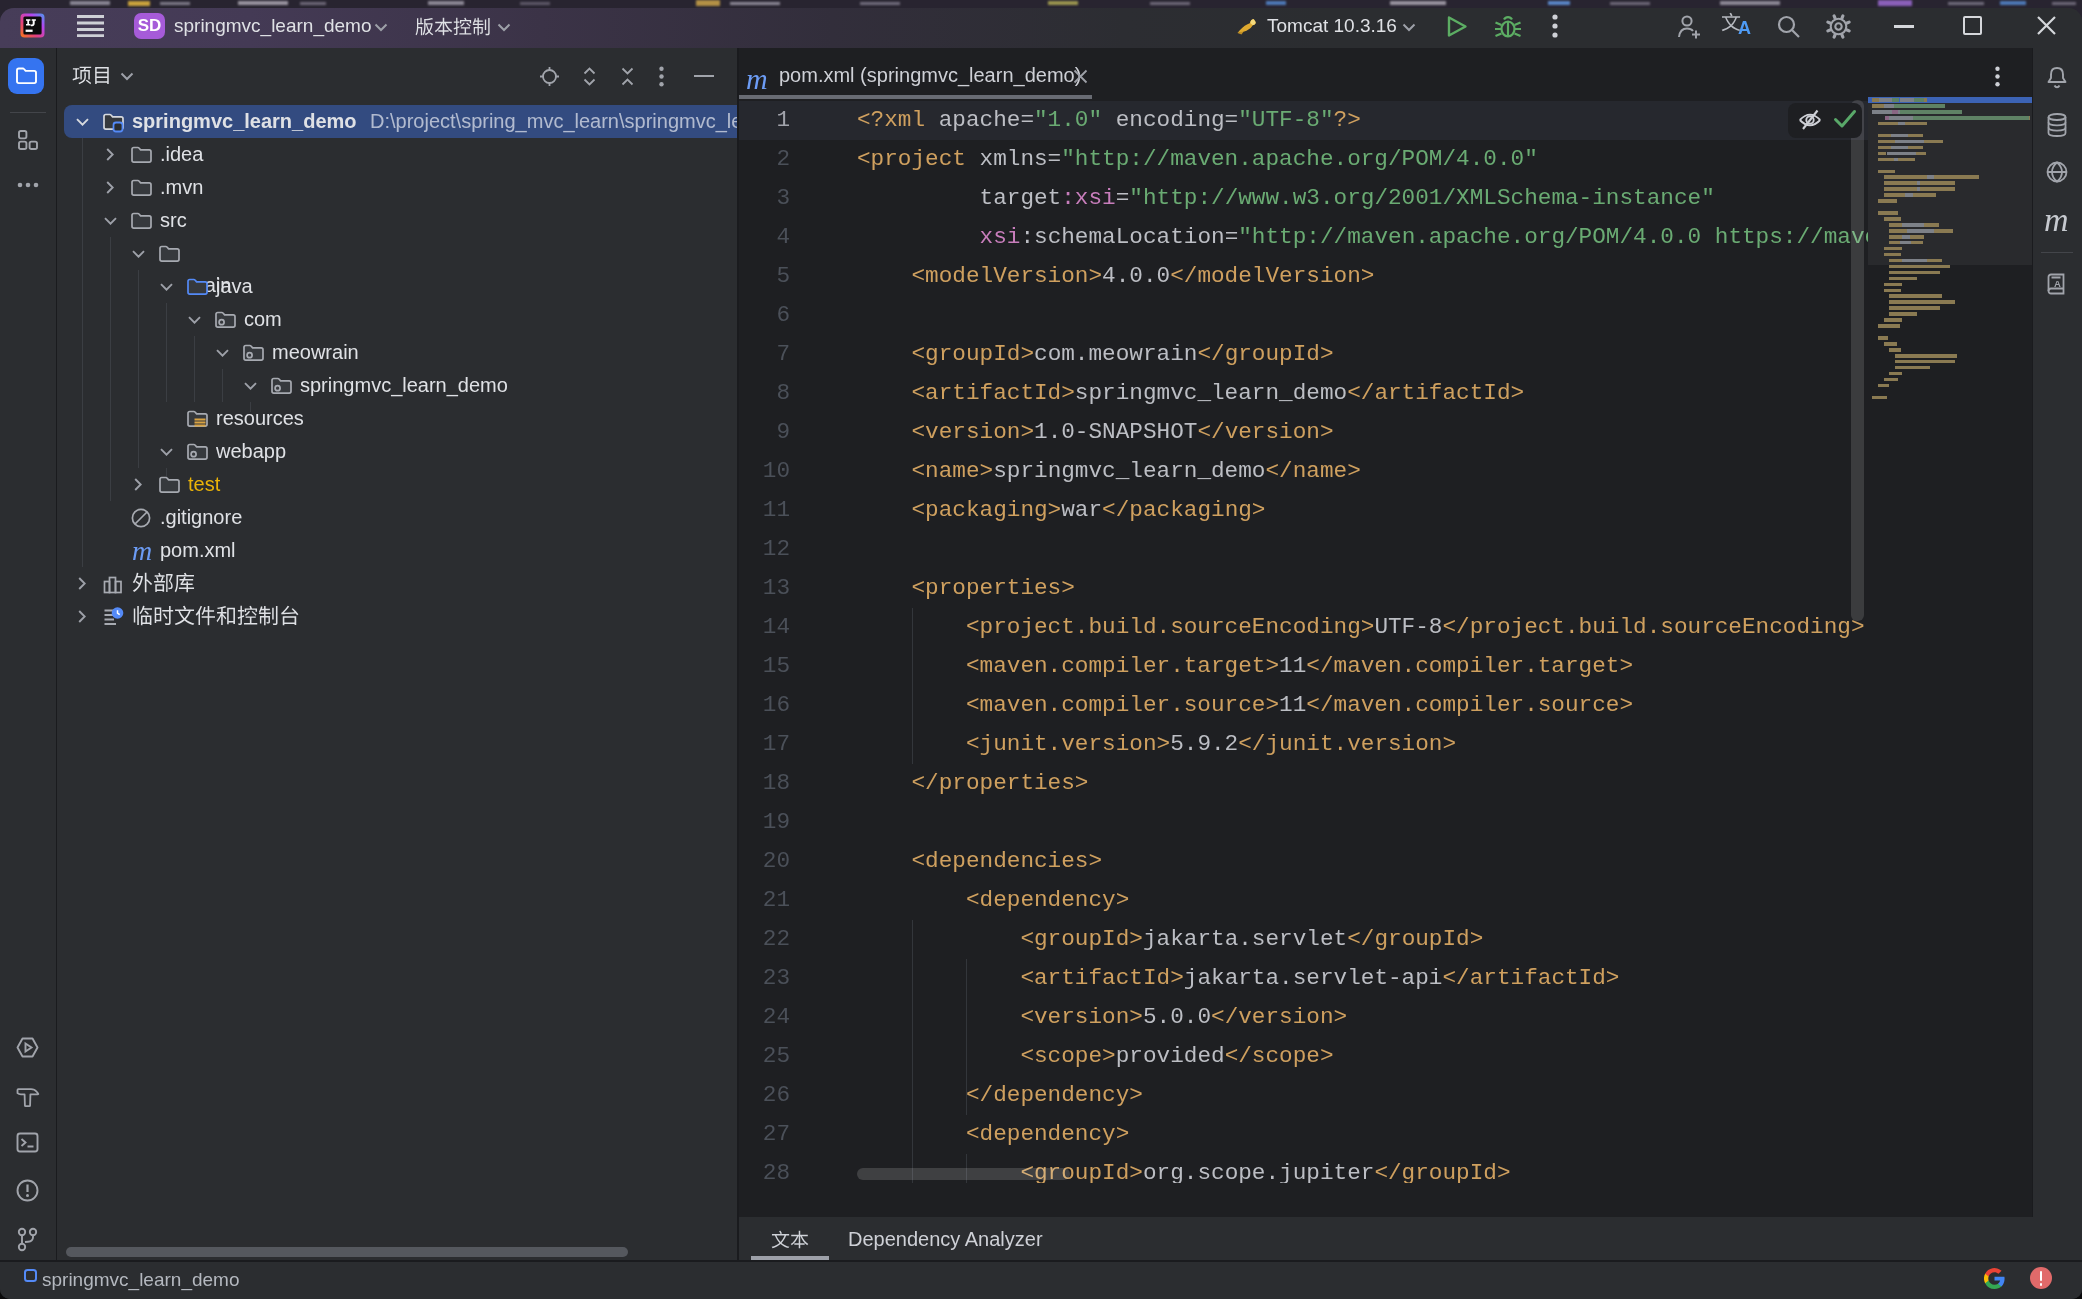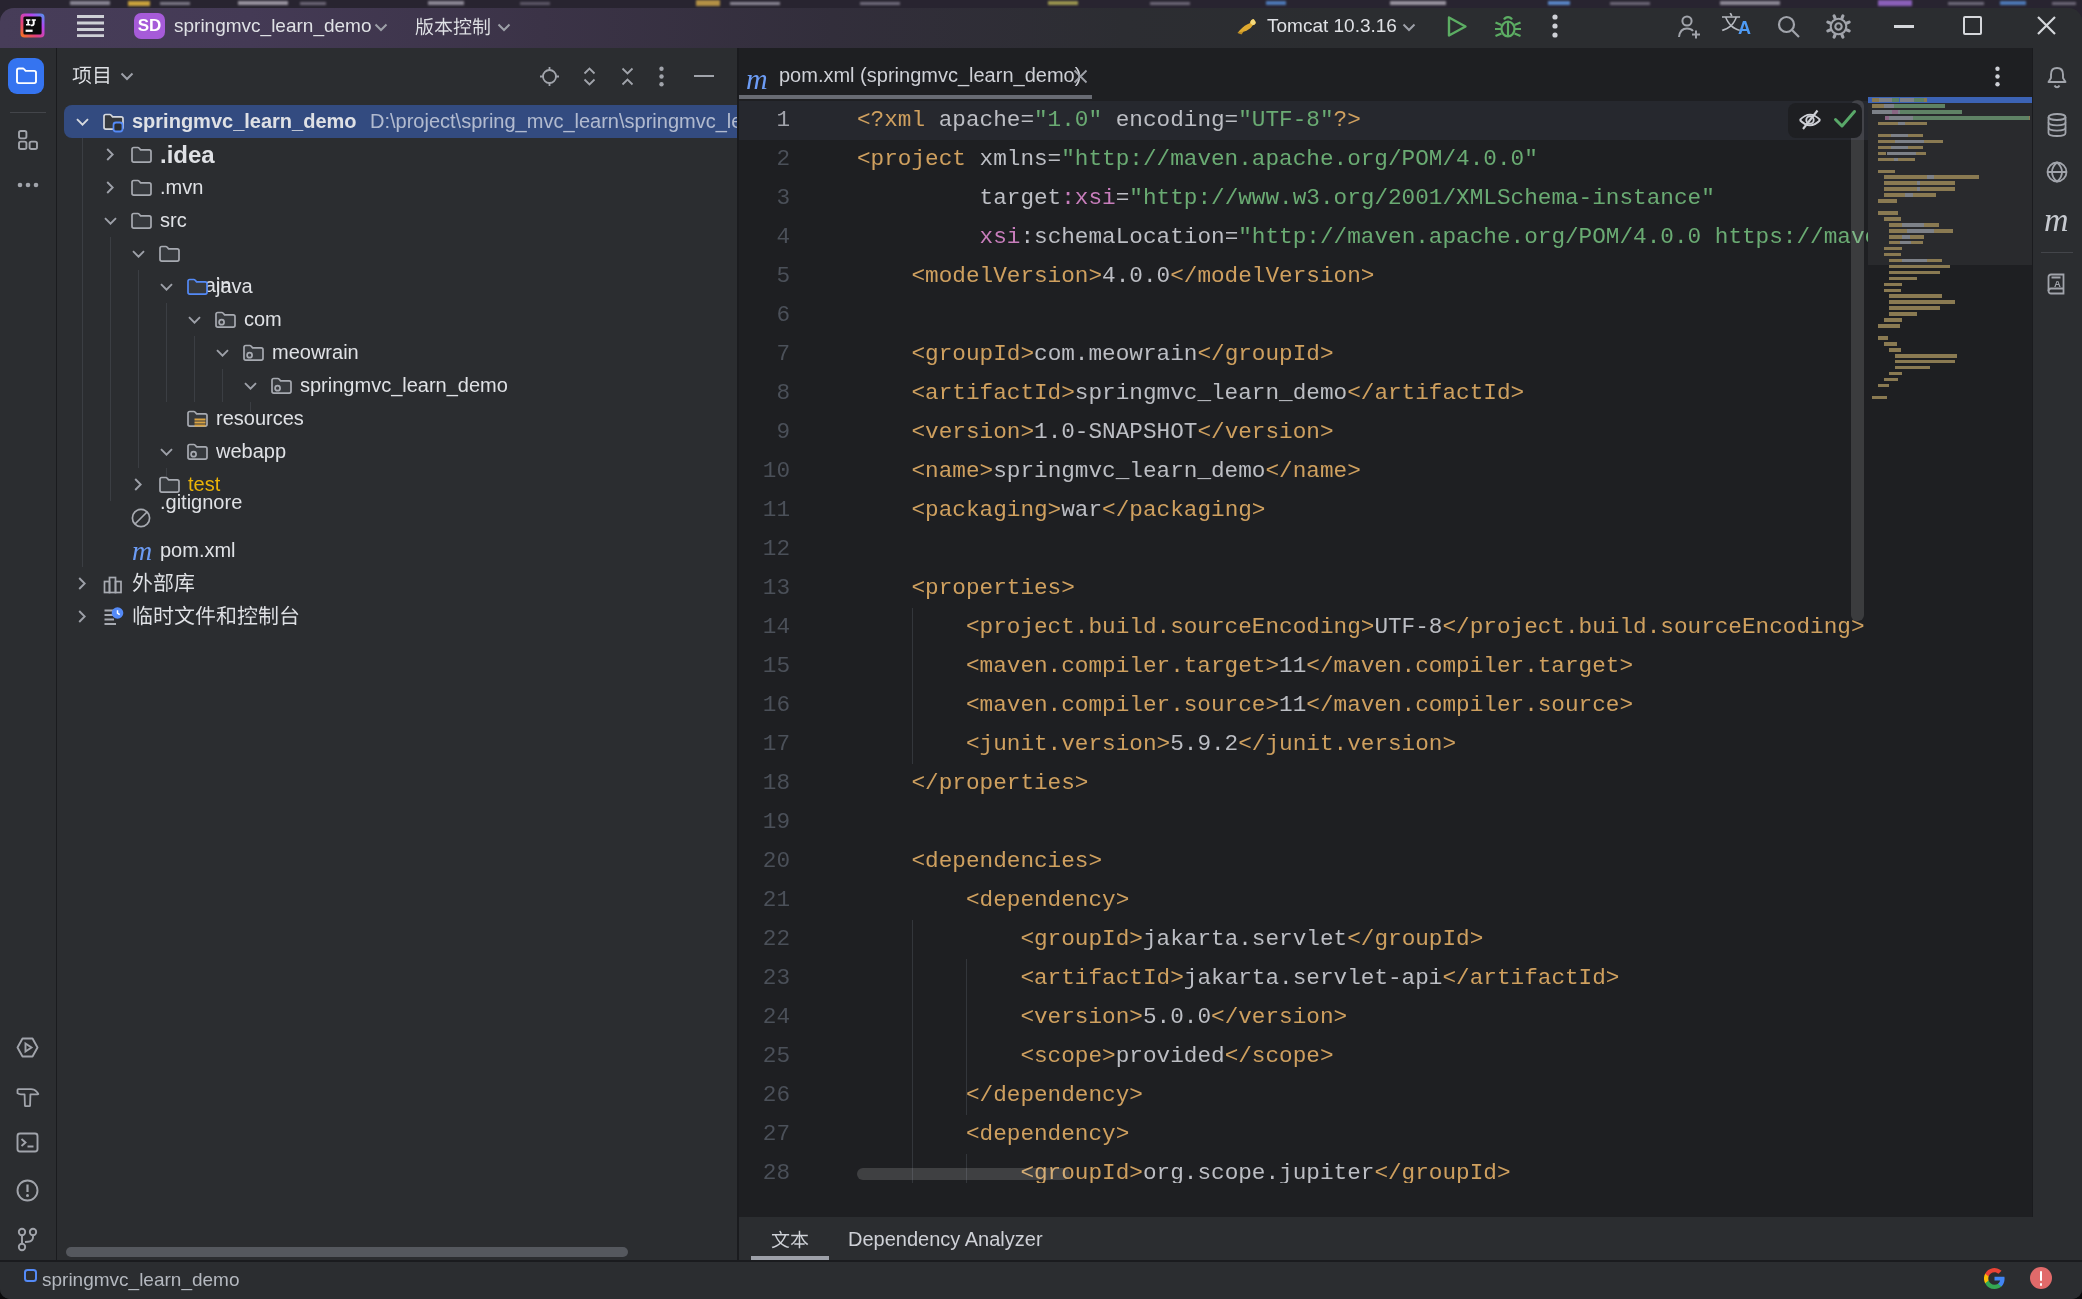--- a/index.html
+++ b/index.html
@@ -207,21 +207,21 @@
       <rect x="11.5" y="11.5" width="9" height="9" rx="2.5" fill="#2b2d30" stroke="#548af7" stroke-width="1.8"></rect>
     </svg>
     <div class="abs" style="left:132px;top:97px;font-size:20px;color:#dfe1e5;line-height:33px;white-space:nowrap;font-weight:700;">springmvc_learn_demo</div>
     <div class="abs" style="left:370px;top:97px;font-size:20px;color:rgba(255,255,255,.62);line-height:33px;white-space:nowrap;width:367px;overflow:hidden">D:\project\spring_mvc_learn\springmvc_learn_demo</div>
     <svg class="abs" style="left:106px;top:140px" width="8" height="13" viewBox="0 0 8 13" fill="none" stroke="#9da0a8" stroke-width="1.9">
       <path d="M1.2 1 6.7 6.5 1.2 12"></path>
     </svg>
     <svg class="abs" style="left:130px;top:135.5px" width="22" height="22" viewBox="0 0 22 22" fill="none" stroke="#a7aab1" stroke-width="1.7">
       <path d="M2 5.3 q0-1.8 1.8-1.8 h4 q.8 0 1.2.5 l1.6 1.9 h8.6 q1.8 0 1.8 1.8 v8.6 q0 1.8-1.8 1.8 h-15.4 q-1.8 0-1.8-1.8 z" fill="#36393d"></path>
     </svg>
-    <div class="abs" style="left:160px;top:130px;font-size:24px;color:#dfe1e5;line-height:33px;white-space:nowrap;font-weight:bold;">.idea</div>
+    <div class="abs" style="left:160px;top:130px;font-size:20px;color:#dfe1e5;line-height:33px;white-space:nowrap;">.idea</div>
     <svg class="abs" style="left:106px;top:173px" width="8" height="13" viewBox="0 0 8 13" fill="none" stroke="#9da0a8" stroke-width="1.9">
       <path d="M1.2 1 6.7 6.5 1.2 12"></path>
     </svg>
     <svg class="abs" style="left:130px;top:168.5px" width="22" height="22" viewBox="0 0 22 22" fill="none" stroke="#a7aab1" stroke-width="1.7">
       <path d="M2 5.3 q0-1.8 1.8-1.8 h4 q.8 0 1.2.5 l1.6 1.9 h8.6 q1.8 0 1.8 1.8 v8.6 q0 1.8-1.8 1.8 h-15.4 q-1.8 0-1.8-1.8 z" fill="#36393d"></path>
     </svg>
     <div class="abs" style="left:160px;top:163px;font-size:20px;color:#dfe1e5;line-height:33px;white-space:nowrap;">.mvn</div>
     <svg class="abs" style="left:103.5px;top:208.5px" width="13" height="8" viewBox="0 0 13 8" fill="none" stroke="#9da0a8" stroke-width="1.9">
       <path d="M1 1.2 6.5 6.7 12 1.2"></path>
     </svg>
@@ -284,21 +284,21 @@
       <path d="M1.2 1 6.7 6.5 1.2 12"></path>
     </svg>
     <svg class="abs" style="left:158px;top:465.5px" width="22" height="22" viewBox="0 0 22 22" fill="none" stroke="#a7aab1" stroke-width="1.7">
       <path d="M2 5.3 q0-1.8 1.8-1.8 h4 q.8 0 1.2.5 l1.6 1.9 h8.6 q1.8 0 1.8 1.8 v8.6 q0 1.8-1.8 1.8 h-15.4 q-1.8 0-1.8-1.8 z" fill="#36393d"></path>
     </svg>
     <div class="abs" style="left:188px;top:460px;font-size:20px;color:#eab308;line-height:33px;white-space:nowrap;">test</div>
     <svg class="abs" style="left:130px;top:498.5px" width="22" height="22" viewBox="0 0 22 22" fill="none" stroke="#a7aab1" stroke-width="1.7">
       <circle cx="11" cy="11" r="8.6"></circle>
       <path d="M5 17 L17 5"></path>
     </svg>
-    <div class="abs" style="left:160px;top:478px;font-size:20px;color:#dfe1e5;line-height:33px;white-space:nowrap;">.gitignore</div>
+    <div class="abs" style="left:160px;top:493px;font-size:20px;color:#dfe1e5;line-height:33px;white-space:nowrap;">.gitignore</div>
     <div class="abs" style="left:132px;top:527px;font:italic 400 28px 'Liberation Serif';color:#6c9cf5;line-height:31px">m</div>
     <div class="abs" style="left:160px;top:526px;font-size:20px;color:#dfe1e5;line-height:33px;white-space:nowrap;">pom.xml</div>
     <svg class="abs" style="left:78px;top:569px" width="8" height="13" viewBox="0 0 8 13" fill="none" stroke="#9da0a8" stroke-width="1.9">
       <path d="M1.2 1 6.7 6.5 1.2 12"></path>
     </svg>
     <svg class="abs" style="left:102px;top:564.5px" width="22" height="22" viewBox="0 0 22 22" fill="none" stroke="#a7aab1" stroke-width="1.7">
       <rect x="2.5" y="8.5" width="5" height="11"></rect>
       <rect x="7.5" y="4.5" width="6" height="15"></rect>
       <rect x="13.5" y="8.5" width="5.5" height="11"></rect>
     </svg>

